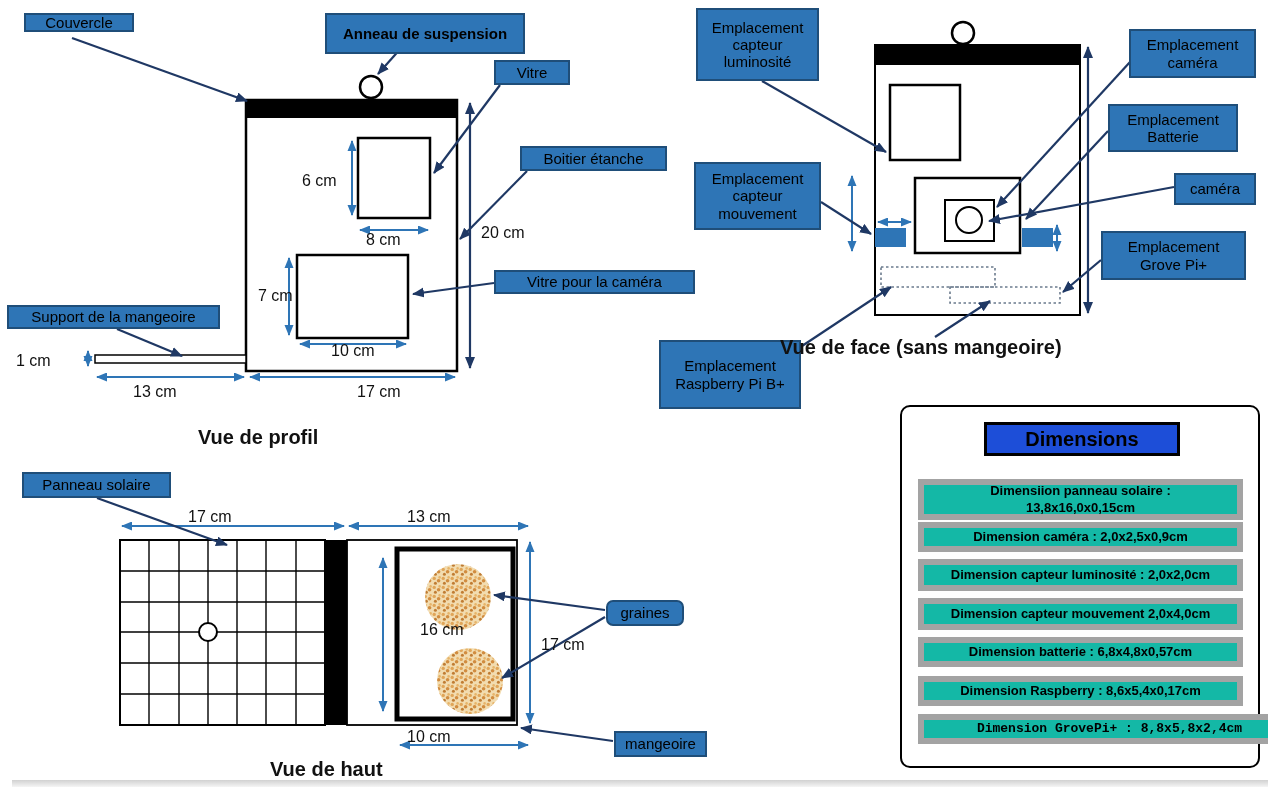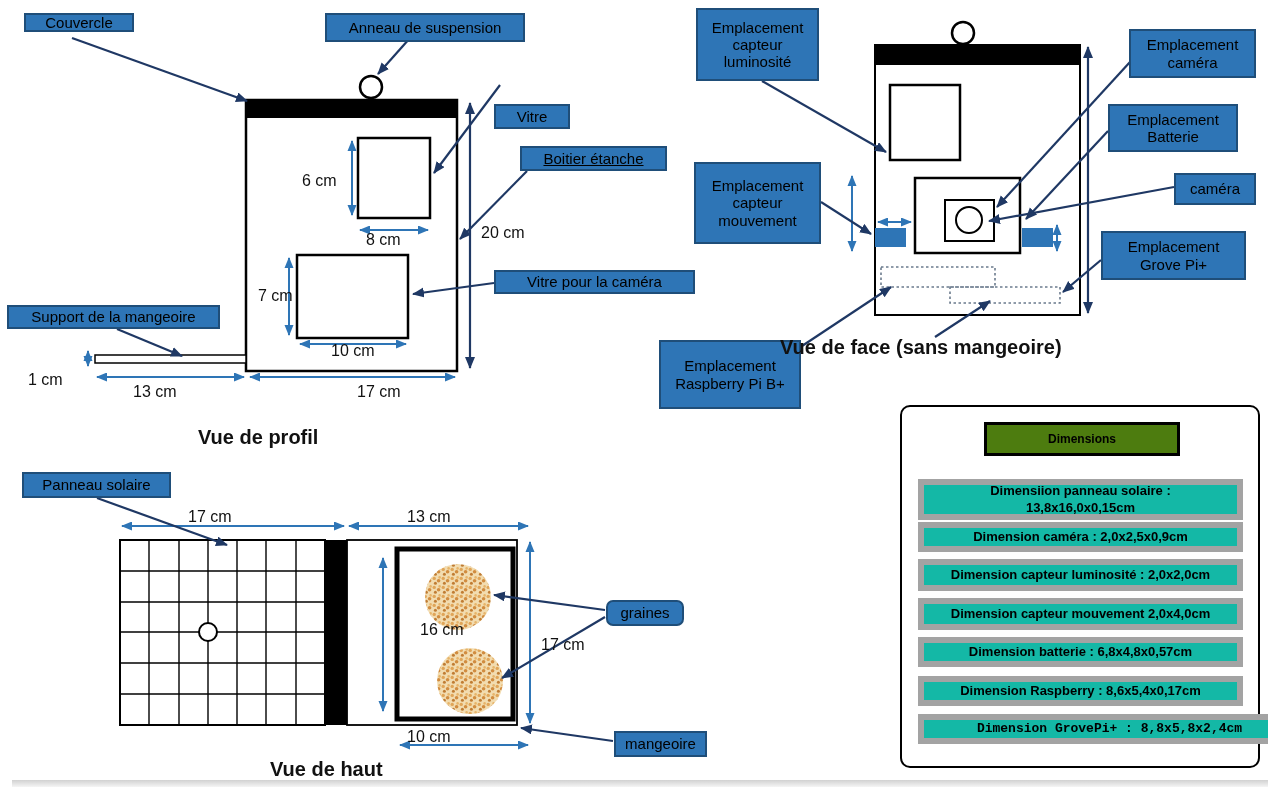--- a/index.html
+++ b/index.html
@@ -9,21 +9,21 @@
   svg.linework { position:absolute; left:0; top:0; }
   .bluelabel {
     position:absolute; background:#2E75B6; border:2px solid #1F4E79; color:#000;
     font-size:15px; line-height:1.15; text-align:center;
     display:flex; align-items:center; justify-content:center; padding:1px 4px;
   }
   .dimtext { position:absolute; font-size:16px; color:#111; white-space:nowrap; }
   .viewtitle { position:absolute; font-size:20px; font-weight:bold; color:#111; text-align:left; }
   .tbl-outer { position:absolute; border:2px solid #000; border-radius:10px; background:#fff; }
   .tbl-title {
-    position:absolute; border:3px solid #000; background:#4d7c0f; font-weight:bold; font-size:12px;
+    position:absolute; border:3px solid #000; background:#1d4ed8; font-weight:bold; font-size:20px;
     display:flex; align-items:center; justify-content:center;
   }
   .trow {
     position:absolute; border:6px solid #a3a3a3; background:#14b8a6; font-weight:bold; font-size:13px;
     display:flex; align-items:center; justify-content:center; text-align:center;
     white-space:pre-line; line-height:1.3;
   }
   .shadow-strip {
     position:absolute; left:12px; right:0; bottom:0; height:7px;
     background:linear-gradient(to bottom,#c9c9c9,#f3f3f3); opacity:.85;
@@ -139,42 +139,42 @@
       <line x1="400" y1="745" x2="528" y2="745" stroke="#2e75b6" stroke-width="2" marker-start="url(#mBs)" marker-end="url(#mB)"></line>
 
       <line x1="97" y1="498" x2="227" y2="545" stroke="#1f3864" stroke-width="2.2" marker-end="url(#mN)"></line>
       <line x1="605" y1="610" x2="494" y2="595" stroke="#1f3864" stroke-width="2.2" marker-end="url(#mN)"></line>
       <line x1="605" y1="617" x2="502" y2="678" stroke="#1f3864" stroke-width="2.2" marker-end="url(#mN)"></line>
       <line x1="613" y1="741" x2="521" y2="728" stroke="#1f3864" stroke-width="2.2" marker-end="url(#mN)"></line>
     </g>
   </svg>
 
   <div class="bluelabel" style="left:24px; top:13px; width:110px; height:19px;">Couvercle</div>
-  <div class="bluelabel" style="left:325px; top:13px; width:200px; height:29px;">Anneau de suspension</div>
-  <div class="bluelabel" style="left:494px; top:60px; width:76px; height:25px;margin-top:44px;">Vitre</div>
-  <div class="bluelabel" style="left:520px; top:146px; width:147px; height:25px;text-decoration:underline;">Boitier étanche</div>
+  <div class="bluelabel" style="left:325px; top:13px; width:200px; height:41px;font-weight:bold;">Anneau de suspension</div>
+  <div class="bluelabel" style="left:494px; top:60px; width:76px; height:25px;">Vitre</div>
+  <div class="bluelabel" style="left:520px; top:146px; width:147px; height:25px;">Boitier étanche</div>
   <div class="bluelabel" style="left:494px; top:270px; width:201px; height:24px;">Vitre pour la caméra</div>
   <div class="bluelabel" style="left:7px; top:305px; width:213px; height:24px;">Support de la mangeoire</div>
 
   <span class="dimtext" style="left:302px; top:172px;">6 cm</span>
   <span class="dimtext" style="left:366px; top:231px;">8 cm</span>
   <span class="dimtext" style="left:481px; top:224px;">20 cm</span>
   <span class="dimtext" style="left:258px; top:287px;">7 cm</span>
   <span class="dimtext" style="left:331px; top:342px;">10 cm</span>
-  <span class="dimtext" style="left:28px;  top:352px;margin-top:19px;">1 cm</span>
+  <span class="dimtext" style="left:16px;  top:352px;">1 cm</span>
   <span class="dimtext" style="left:133px; top:383px;">13 cm</span>
   <span class="dimtext" style="left:357px; top:383px;">17 cm</span>
 
   <div class="viewtitle" style="left:198px; top:426px; width:180px;">Vue de profil</div>
 
   <div class="bluelabel" style="left:696px; top:8px; width:123px; height:73px;">Emplacement capteur luminosité</div>
   <div class="bluelabel" style="left:1129px; top:29px; width:127px; height:49px;">Emplacement caméra</div>
   <div class="bluelabel" style="left:1108px; top:104px; width:130px; height:48px;">Emplacement Batterie</div>
   <div class="bluelabel" style="left:1174px; top:173px; width:82px; height:32px;">caméra</div>
-  <div class="bluelabel" style="left:694px; top:162px; width:127px; height:82px;">Emplacement capteur mouvement</div>
+  <div class="bluelabel" style="left:694px; top:162px; width:127px; height:68px;">Emplacement capteur mouvement</div>
   <div class="bluelabel" style="left:1101px; top:231px; width:145px; height:49px;">Emplacement Grove Pi+</div>
   <div class="bluelabel" style="left:659px; top:340px; width:142px; height:69px;">Emplacement Raspberry Pi B+</div>
 
   <div class="viewtitle" style="left:780px; top:336px; width:360px;">Vue de face (sans mangeoire)</div>
 
   <div class="bluelabel" style="left:22px; top:472px; width:149px; height:26px;">Panneau solaire</div>
   <div class="bluelabel" style="left:606px; top:600px; width:78px; height:26px;border-radius:7px;">graines</div>
   <div class="bluelabel" style="left:614px; top:731px; width:93px; height:26px;">mangeoire</div>
 
   <span class="dimtext" style="left:188px; top:508px;">17 cm</span>

